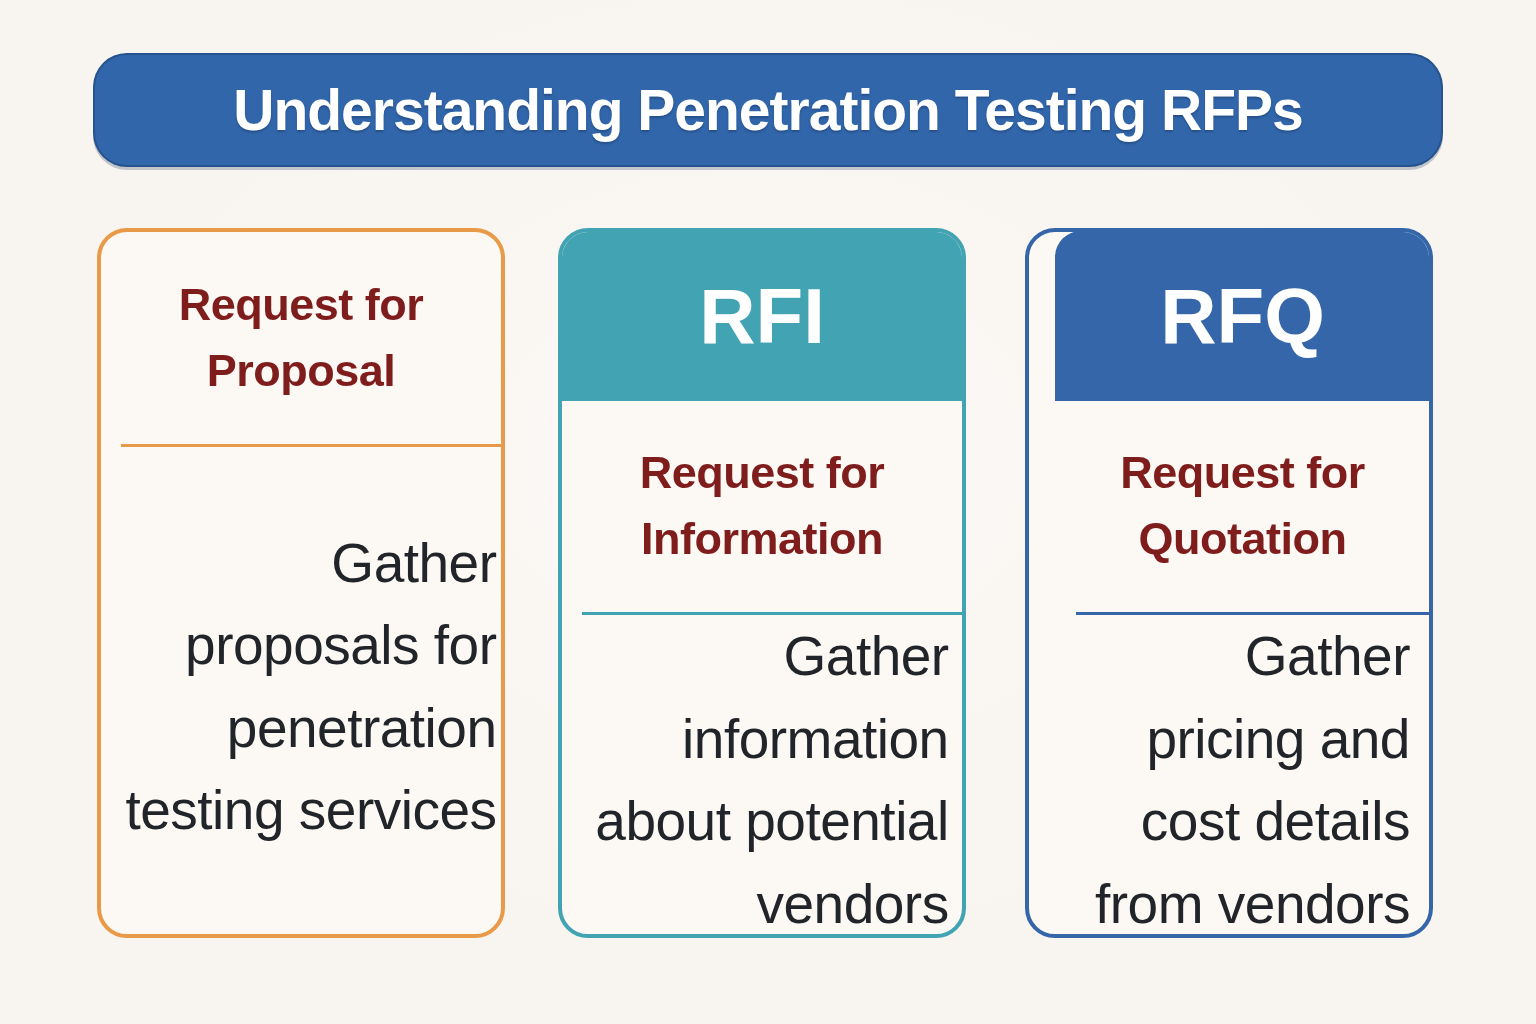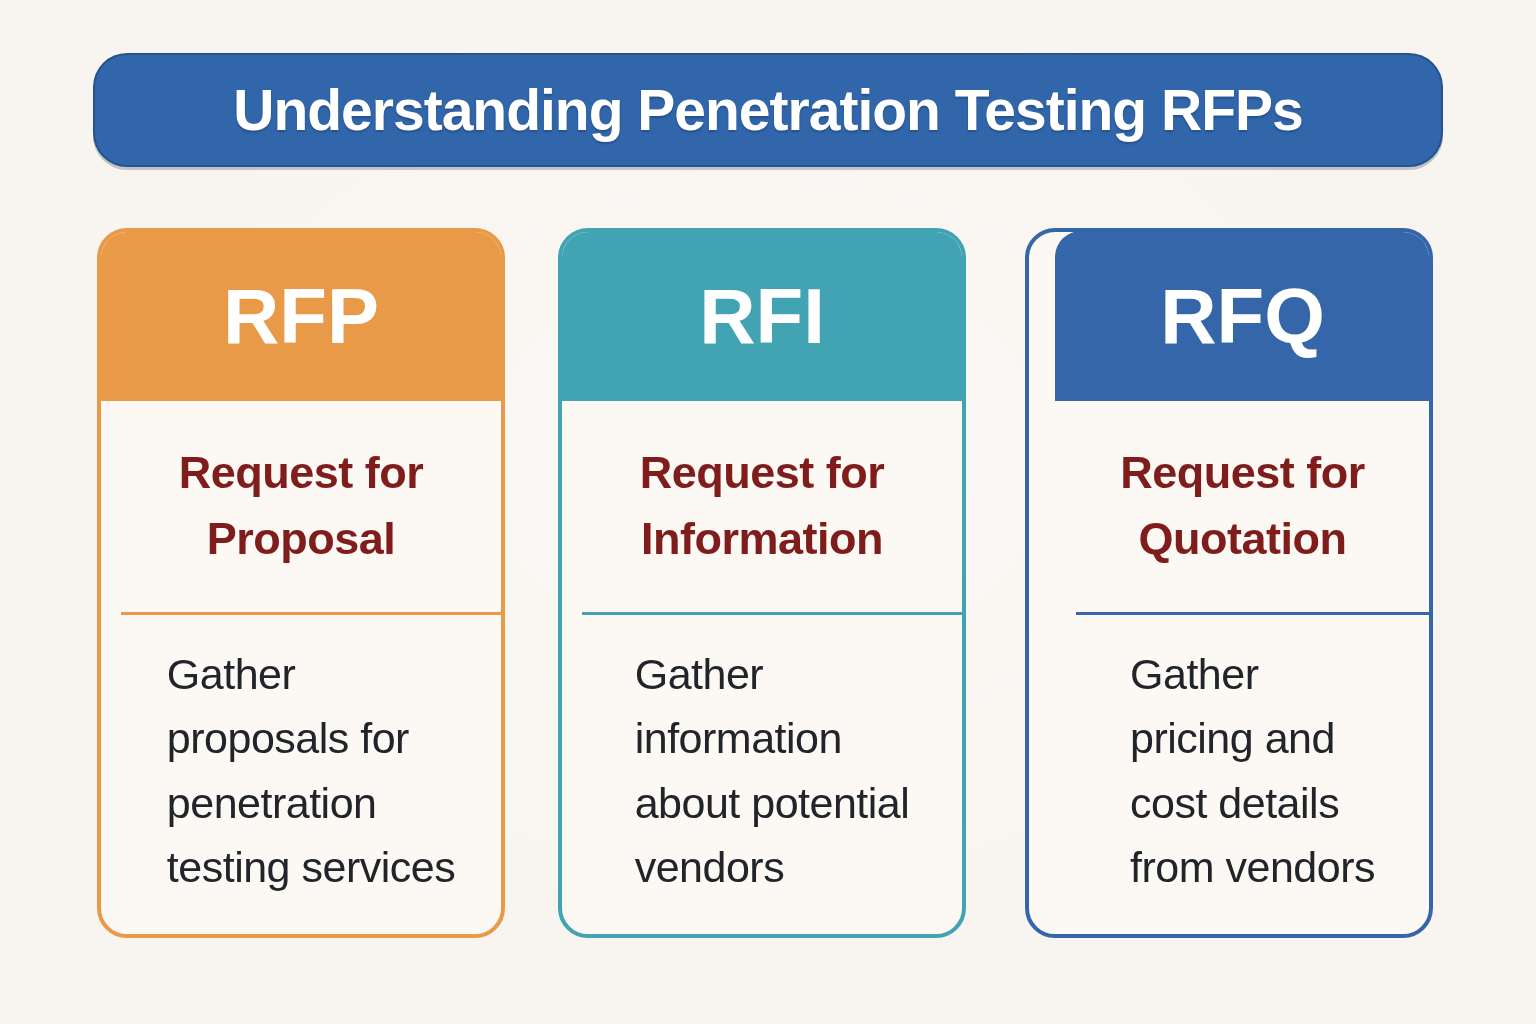--- a/index.html
+++ b/index.html
@@ -69,23 +69,23 @@
     font-size: 45px;
     font-weight: 700;
     line-height: 1.47;
     color: #7f1d1d;
     letter-spacing: -0.5px;
   }
   .card-desc {
     flex: 1 1 auto;
     border-top: 3px solid var(--c);
     display: flex; align-items: center; justify-content: center;
-    text-align: left;
+    text-align: right;
     white-space: pre-line;
-    font-size: 43px;
+    font-size: 55px;
     font-weight: 400;
     line-height: 1.5;
     color: #212529;
     letter-spacing: -0.5px;
     padding-bottom: 8px;
     box-sizing: border-box;
     margin-left: 20px;
   }
   .card-rfp { left: 97px;  }
   .card-rfi { left: 558px; }
@@ -94,23 +94,20 @@
 </head>
 <body style="background: rgb(248, 244, 239);">
 
 <div class="stage">
 
   <div class="banner" style="background: rgb(49, 102, 171);">
     <h1 style="color: rgb(255, 255, 255);">Understanding Penetration Testing RFPs</h1>
   </div>
 
   <section class="card card-rfp" style="--c: #e89a48;">
-    <header class="card-head">
-      <span class="card-acronym">RFP</span>
-    </header>
     <div class="card-sub">Request for
 Proposal</div>
     <div class="card-desc">Gather
 proposals for
 penetration
 testing services</div>
   </section>
 
   <section class="card card-rfi" style="--c: #42a3b2;">
     <header class="card-head">

